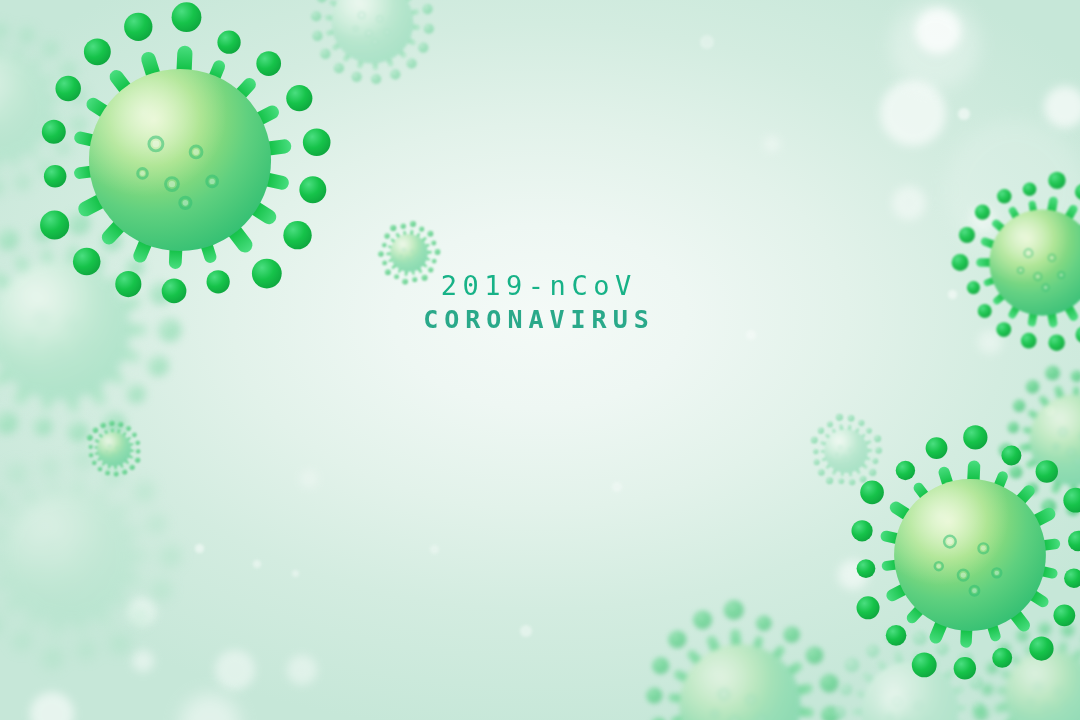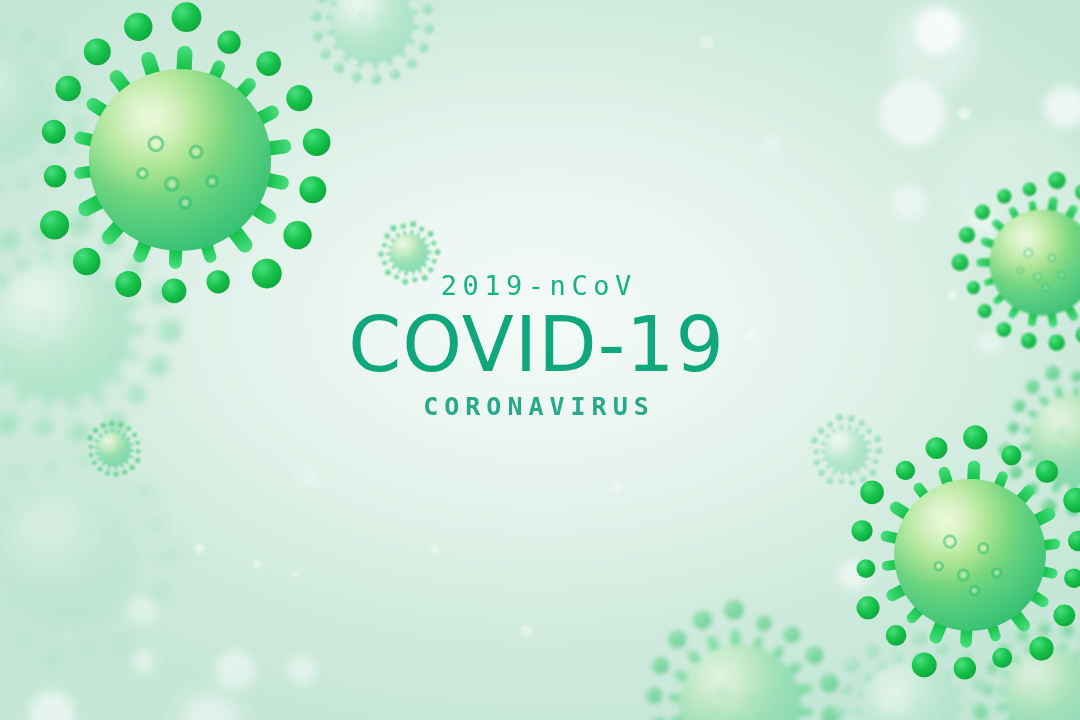--- a/index.html
+++ b/index.html
@@ -1444,21 +1444,20 @@
           <circle cx="36" cy="55" r="1.8" fill="none" stroke="#63cf9a" stroke-width="1.1" opacity="0.55"></circle>
           <circle cx="36" cy="55" r="0.9" fill="#ffffff" opacity="0.35"></circle>
           <circle cx="52" cy="66" r="2.1" fill="none" stroke="#63cf9a" stroke-width="1.1" opacity="0.55"></circle>
           <circle cx="52" cy="66" r="1.05" fill="#ffffff" opacity="0.35"></circle>
         </svg>
       </div>
     </div>
 
   <div id="titleblock">
     <div id="supertitle">2019-nCoV</div>
-    <div id="maintitle">COVID-19</div>
     <div id="subtitle">CORONAVIRUS</div>
   </div>
 
   <div id="virus-layer-front">
       <div class="virus" style="left: 30px; top: 10px; width: 300px; height: 300px; opacity: 1;">
         <svg viewBox="-6 -6 112 112" xmlns="http://www.w3.org/2000/svg">
           <defs>
             <radialGradient id="bg0" cx="36%" cy="28%" r="78%">
               <stop offset="0%" stop-color="#d9f2b8"></stop>
               <stop offset="32%" stop-color="#9ee07e"></stop>

